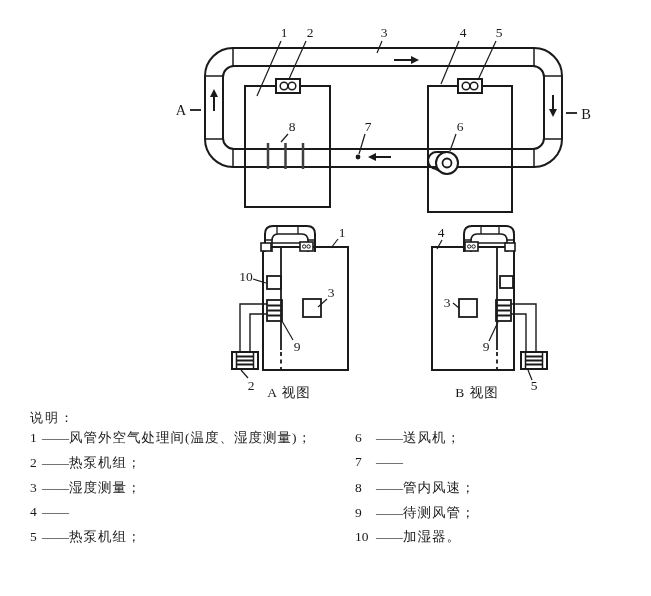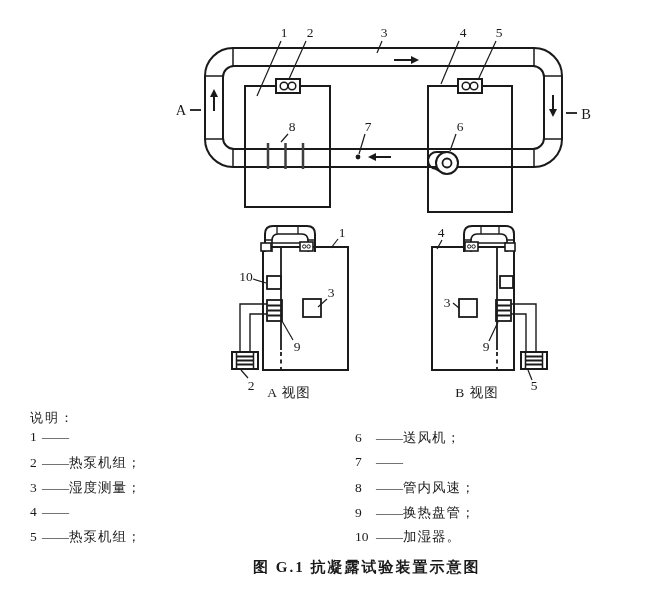--- a/index.html
+++ b/index.html
@@ -229,20 +229,21 @@
     </g>
   </svg>
 
   
   <div class="legend">
     <div class="legend-heading">说明：</div>
 
     <div class="legend-item col-l r1">
       <span class="lnum">1</span>
         <span class="ldash">——</span>
+        <span class="ltext">风管外空气处理间(温度、湿度测量)；</span>
     </div>
     <div class="legend-item col-l r2">
       <span class="lnum">2</span>
         <span class="ldash">——</span>
         <span class="ltext">热泵机组；</span>
     </div>
     <div class="legend-item col-l r3">
       <span class="lnum">3</span>
         <span class="ldash">——</span>
         <span class="ltext">湿度测量；</span>
@@ -267,25 +268,24 @@
         <span class="ldash">——</span>
     </div>
     <div class="legend-item col-r r3">
       <span class="lnum">8</span>
         <span class="ldash">——</span>
         <span class="ltext">管内风速；</span>
     </div>
     <div class="legend-item col-r r4">
       <span class="lnum">9</span>
         <span class="ldash">——</span>
-        <span class="ltext">换热盘管；</span>
+        <span class="ltext">待测风管；</span>
     </div>
     <div class="legend-item col-r r5">
       <span class="lnum">10</span>
         <span class="ldash">——</span>
         <span class="ltext">加湿器。</span>
     </div>
   </div>
 
   
-  <div class="figure-caption">图 G.1  抗凝露试验装置示意图</div>
 
 </div>
 
 </body></html>

